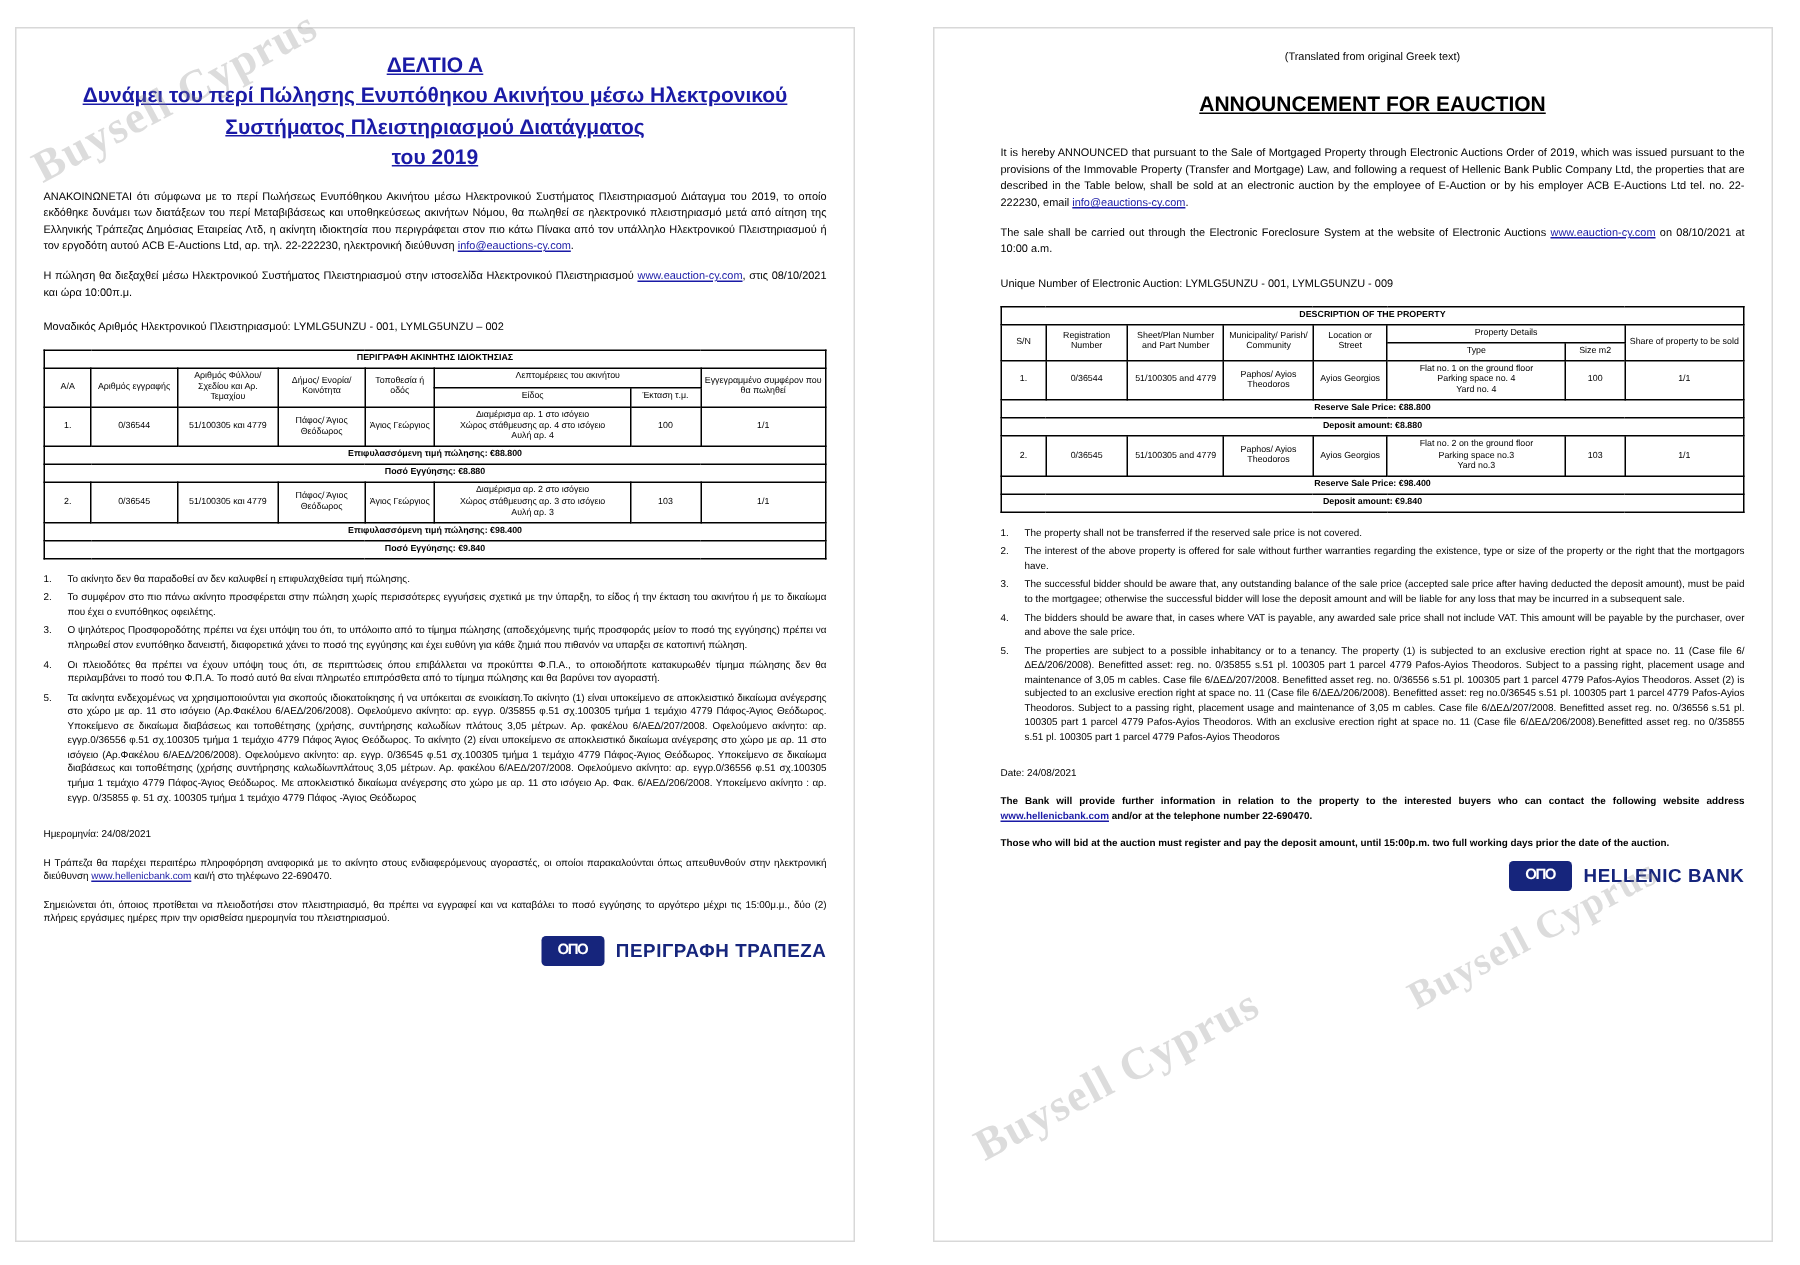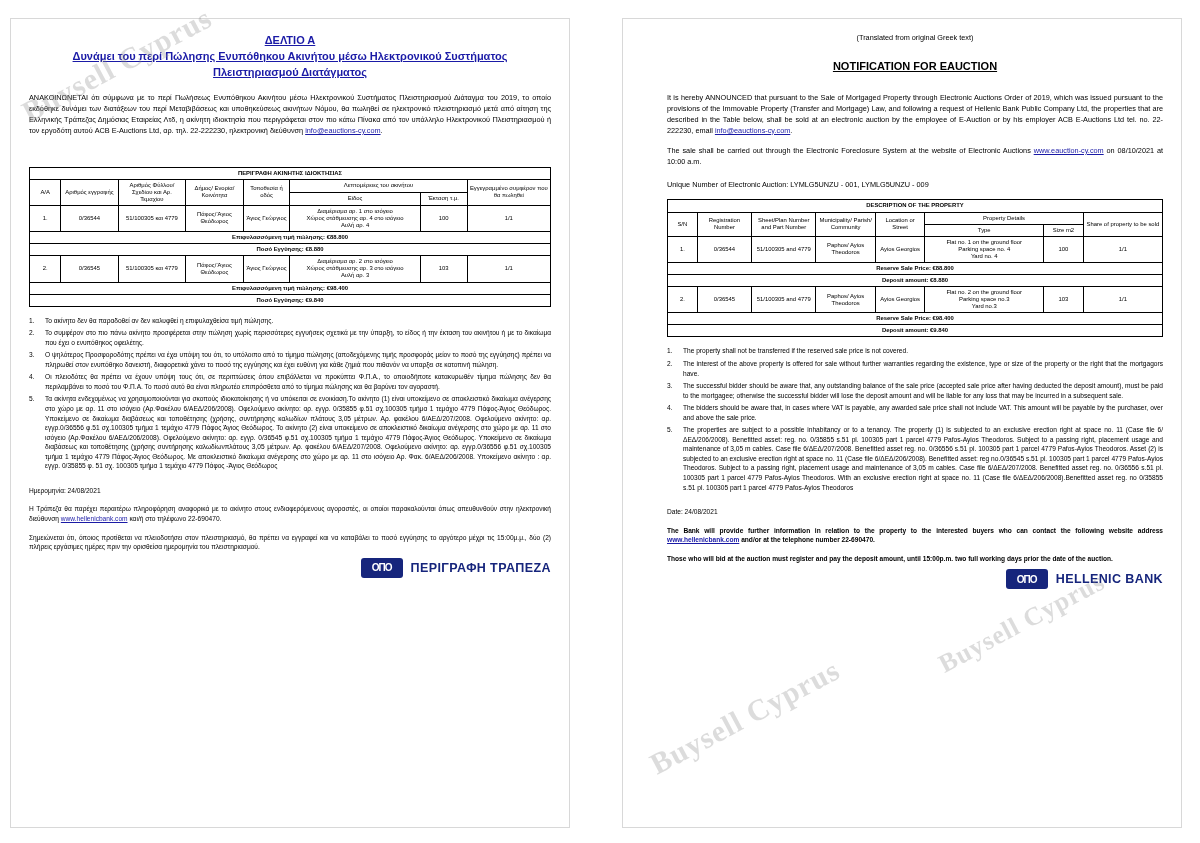--- a/index.html
+++ b/index.html
@@ -25,21 +25,21 @@
   .col-left{left:10px;}
   .col-right{left:622px;padding-left:44px;}
 
   .center{text-align:center;}
   .just{text-align:justify;}
   .bold{font-weight:bold;}
   .u{text-decoration:underline;}
   .blue{color:#1a1aa6;}
   a.lnk{color:#1a1aa6;text-decoration:underline;}
 
-  .t-title{font-size:11px;line-height:1.45;}
+  .t-title{font-size:14px;line-height:1.45;}
   .t-body{font-size:7.3px;line-height:1.5;}
   .t-small{font-size:6.6px;line-height:1.45;}
 
   .gap6{height:6px;}
   .gap9{height:9px;}
   .gap12{height:12px;}
 
   
   table.doc{
     border-collapse:collapse;
@@ -104,33 +104,39 @@
 </style>
 </head>
 <body>
 
 <div class="page">
 
   <div class="col col-left">
 
     <div class="center t-title bold u blue">ΔΕΛΤΙΟ Α</div>
     <div class="center t-title bold u blue">Δυνάμει του περί Πώλησης Ενυπόθηκου Ακινήτου μέσω Ηλεκτρονικού Συστήματος Πλειστηριασμού Διατάγματος</div>
+    <div class="center t-title bold u blue">του 2019</div>
 
     <div class="gap12"></div>
 
     <div class="just t-body">
       <span>ΑΝΑΚΟΙΝΩΝΕΤΑΙ ότι σύμφωνα με το περί Πωλήσεως Ενυπόθηκου Ακινήτου μέσω Ηλεκτρονικού Συστήματος Πλειστηριασμού Διάταγμα του 2019, το οποίο εκδόθηκε δυνάμει των διατάξεων του περί Μεταβιβάσεως και υποθηκεύσεως ακινήτων Νόμου, θα πωληθεί σε ηλεκτρονικό πλειστηριασμό μετά από αίτηση της Ελληνικής Τράπεζας Δημόσιας Εταιρείας Λτδ, η ακίνητη ιδιοκτησία που περιγράφεται στον πιο κάτω Πίνακα από τον υπάλληλο Ηλεκτρονικού Πλειστηριασμού ή τον εργοδότη αυτού ACB E-Auctions Ltd, αρ. τηλ. 22-222230, ηλεκτρονική διεύθυνση</span>
       <a class="lnk" href="#">info@eauctions-cy.com</a><span>.</span>
     </div>
 
     <div class="gap9"></div>
 
-
-    <div class="gap12"></div>
-
+    <div class="just t-body">
+      <span>Η πώληση θα διεξαχθεί μέσω Ηλεκτρονικού Συστήματος Πλειστηριασμού στην ιστοσελίδα Ηλεκτρονικού Πλειστηριασμού</span>
+      <a class="lnk" href="#">www.eauction-cy.com</a><span>, στις 08/10/2021 και ώρα 10:00π.μ.</span>
+    </div>
+
+    <div class="gap12"></div>
+
+    <div class="t-body">Μοναδικός Αριθμός Ηλεκτρονικού Πλειστηριασμού: LYMLG5UNZU - 001, LYMLG5UNZU – 002</div>
 
     <div class="gap9"></div>
 
     <table class="doc">
       <colgroup>
         <col style="width:6%">
           <col style="width:11%">
           <col style="width:13%">
           <col style="width:11%">
         <col style="width:9%">
@@ -226,21 +232,21 @@
       <span class="logo-mark">ΟΠΟ</span>
       <span class="logo-text">ΠΕΡΙΓΡΑΦΗ ΤΡΑΠΕΖΑ</span>
     </div>
   </div>
 
   <div class="col col-right">
 
     <div class="center t-body">(Translated from original Greek text)</div>
     <div class="gap9"></div>
     <div class="gap6"></div>
-    <div class="center t-title bold u">NOTIFICATION FOR EAUCTION</div>
+    <div class="center t-title bold u">ANNOUNCEMENT FOR EAUCTION</div>
     <div class="gap6"></div>
 
     <div class="gap12"></div>
 
     <div class="just t-body">
       <span>It is hereby ANNOUNCED that pursuant to the Sale of Mortgaged Property through Electronic Auctions Order of 2019, which was issued pursuant to the provisions of the Immovable Property (Transfer and Mortgage) Law, and following a request of Hellenic Bank Public Company Ltd, the properties that are described in the Table below, shall be sold at an electronic auction by the employee of E-Auction or by his employer ACB E-Auctions Ltd tel. no. 22-222230, email</span>
       <a class="lnk" href="#">info@eauctions-cy.com</a><span>.</span>
     </div>
 
     <div class="gap9"></div>

